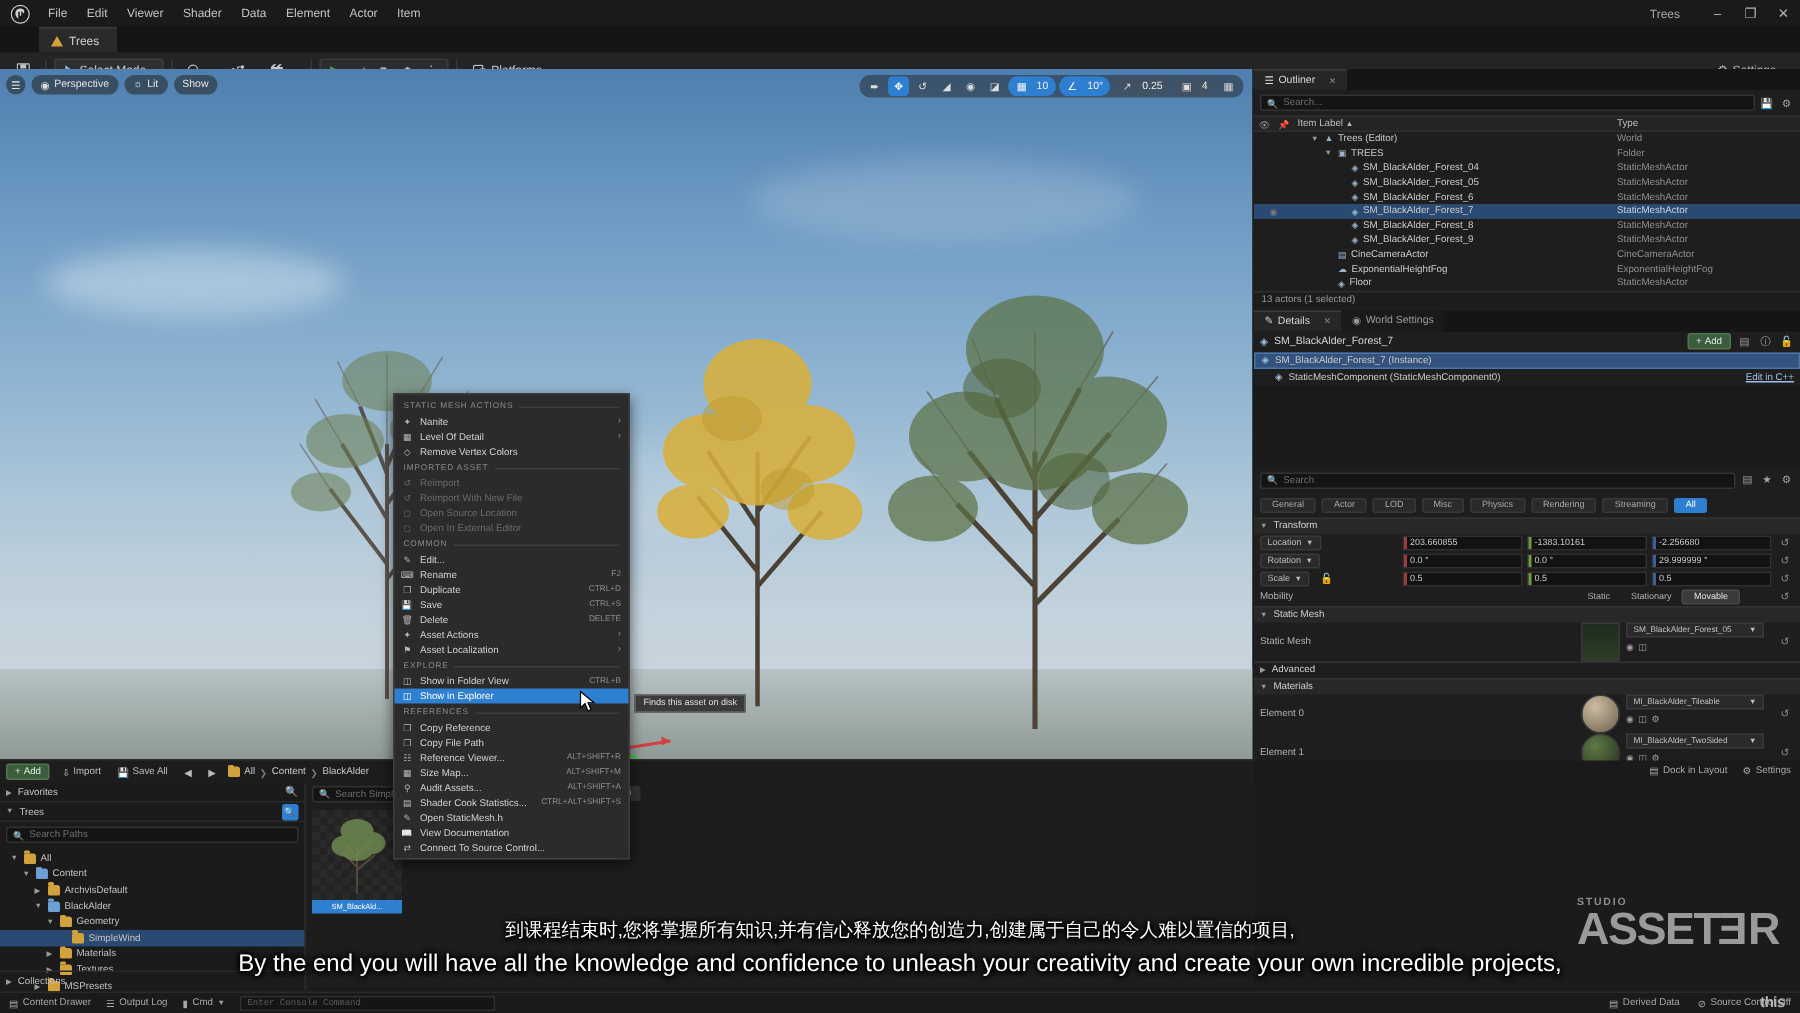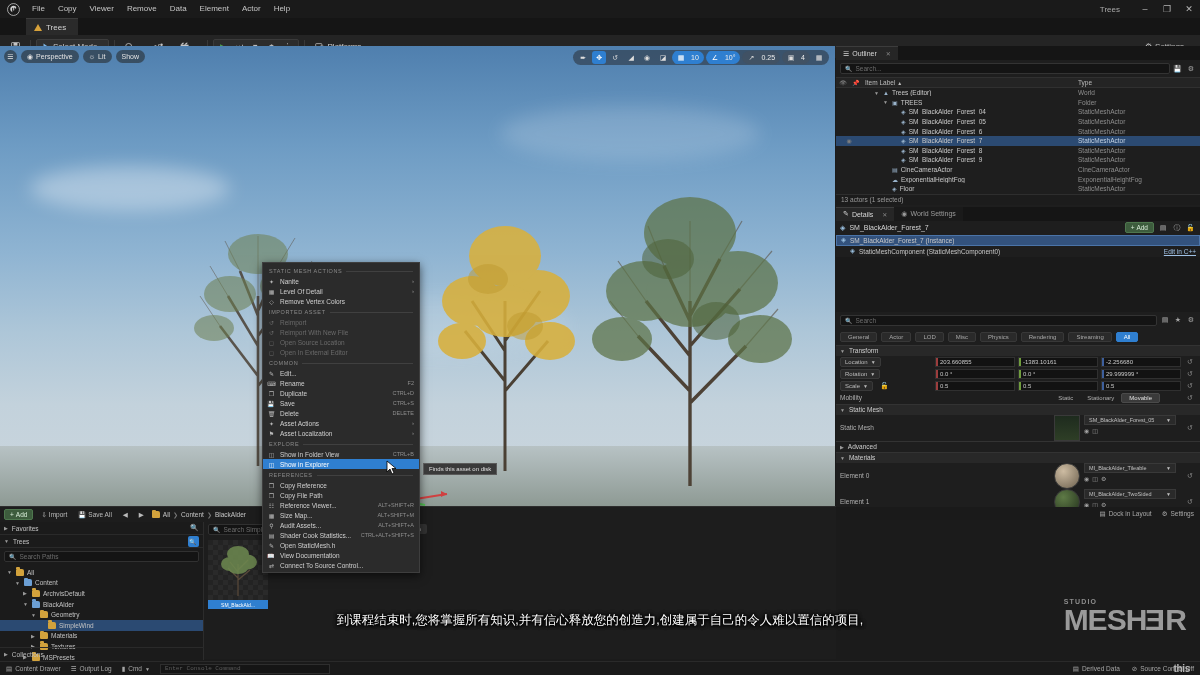--- a/index.html
+++ b/index.html
@@ -241,27 +241,27 @@
 
   <div class="titlebar">
     <div class="ue-logo">
       <svg viewBox="0 0 24 24">
           <circle cx="12" cy="12" r="11" fill="none" stroke="#cfcfcf" stroke-width="1.4"></circle>
       <path d="M12 5c-3.4 0-6 2.8-6 6.3 0 3 2 5.2 4.4 5.9-.6-.6-.9-1.3-.9-2.1V9.6c0-.6.5-1 1-1s1 .4 1 1v4.6c.5-.4 1.1-.7 1.8-.8V8.3c1.3.4 2.4 1.6 2.7 3.1.7-.9 1-2 1-3.1C17 6.6 14.8 5 12 5z" fill="#cfcfcf"></path>
         </svg>
     </div>
     <div class="menubar">
       <div class="mi">File</div>
-      <div class="mi">Copy</div>
+      <div class="mi">Edit</div>
       <div class="mi">Viewer</div>
-      <div class="mi">Remove</div>
+      <div class="mi">Shader</div>
       <div class="mi">Data</div>
       <div class="mi">Element</div>
       <div class="mi">Actor</div>
-      <div class="mi">Help</div>
+      <div class="mi">Item</div>
     </div>
     <div class="tb-right">
       <div class="proj-name">Trees</div>
       <div class="wbtn">–</div>
       <div class="wbtn">❐</div>
       <div class="wbtn">✕</div>
     </div>
   </div>
 
   <div class="tabstrip">
@@ -1046,25 +1046,26 @@
             <div class="cap">SM_BlackAld...</div>
           </div>
         </div>
       </div>
     </div>
   </div>
 
   <div class="wm">
     <div class="s1">STUDIO</div>
     <div class="s2">
-      <span>MESH</span><span class="rev">E</span><span>R</span>
+      <span>ASSET</span><span class="rev">E</span><span>R</span>
     </div>
   </div>
 
   <div class="sub cn">到课程结束时,您将掌握所有知识,并有信心释放您的创造力,创建属于自己的令人难以置信的项目,</div>
+  <div class="sub en">By the end you will have all the knowledge and confidence to unleash your creativity and create your own incredible projects,</div>
 
   <div class="statusbar">
     <div class="sb-it">
       <span>▤</span>
       <span>Content Drawer</span>
     </div>
     <div class="sb-it">
       <span>☰</span>
       <span>Output Log</span>
     </div>

